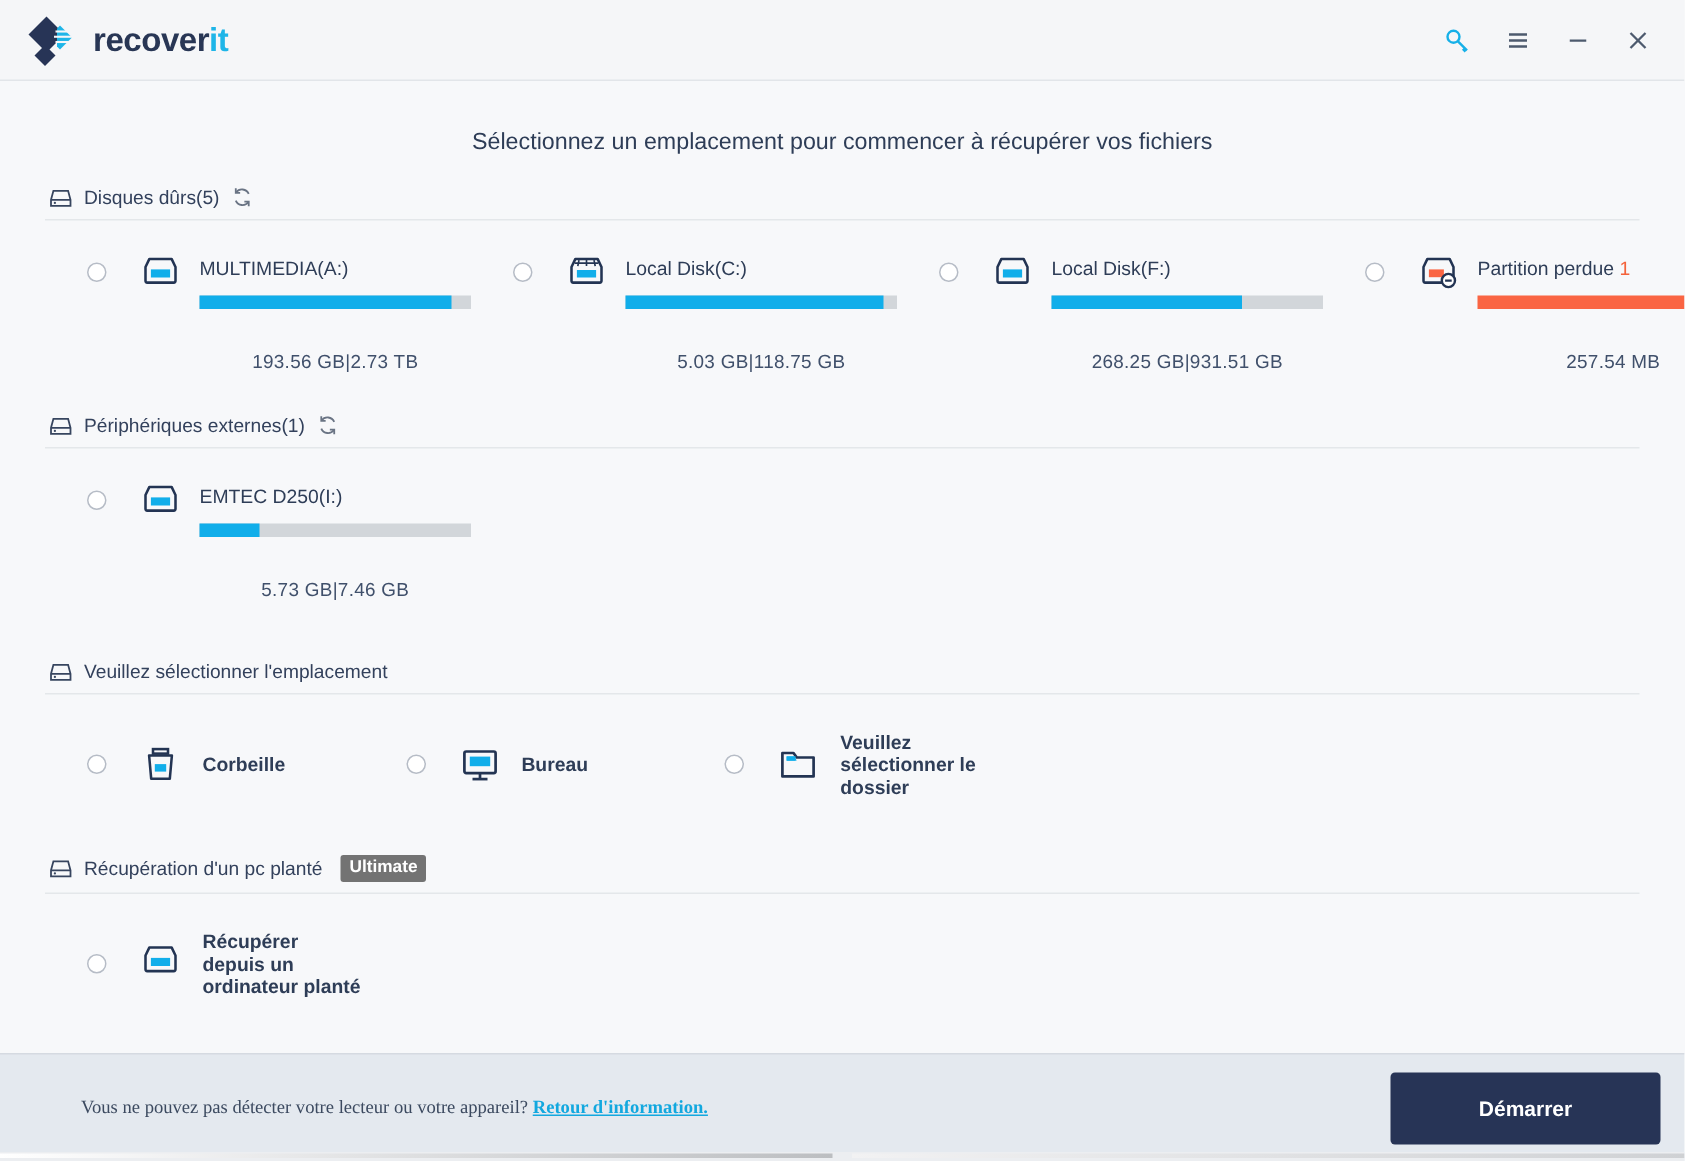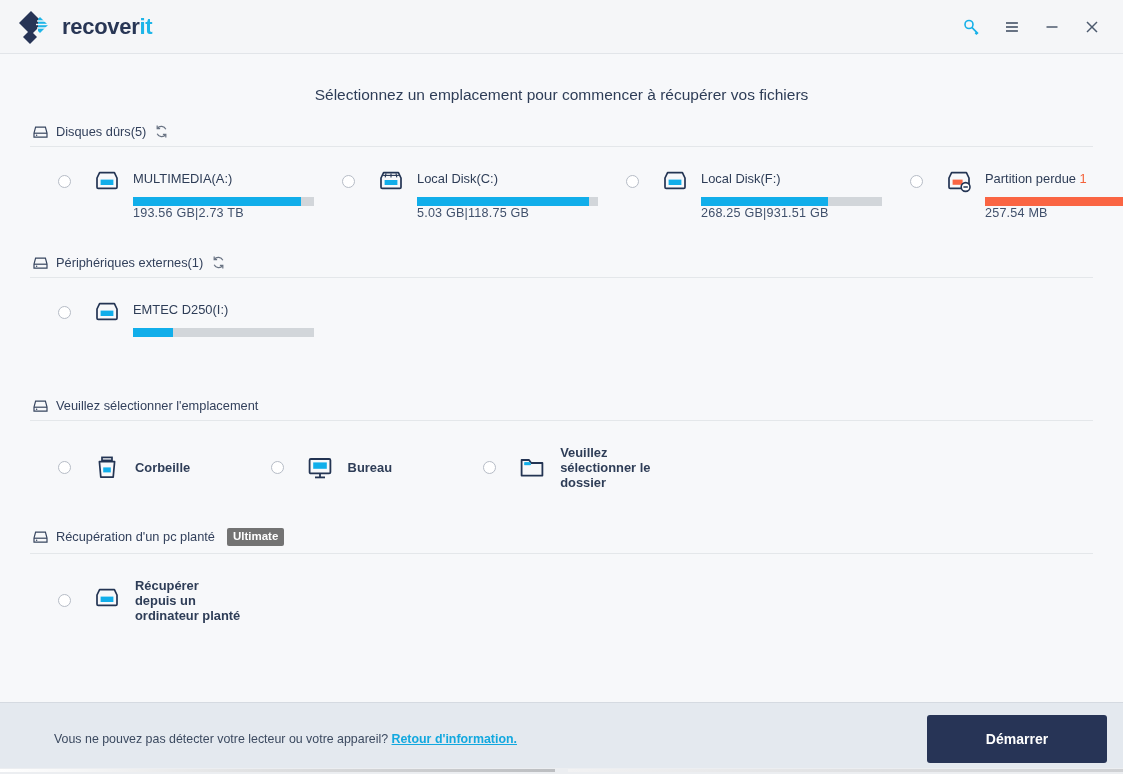--- a/index.html
+++ b/index.html
@@ -133,44 +133,45 @@
     position: relative;
   }
   .bar > span {
     display: block; height: 100%;
     background: #11aeea;
   }
   .bar.lost > span { background: #fa6murky; }
   .bar.lost { background: #d2d6da; }
   .bar.lost > span { background: #fa6543; }
   .dsize {
-    margin-top: 0;
+    margin-top: 28px;
     font-size: 12.6px; color: #40506b;
     letter-spacing: 0.2px;
+    text-align: center;
   }
   .label-only {
     font-size: 12.9px; color: #2e3d57;
   }
 
   
   .section-block { padding-bottom: 4px; }
   .gap-22 { height: 20px; }
   .gap-10 { height: 8px; }
 
   
   .footer {
     flex: 0 0 72px; height: 72px;
     background: #e4e9ef;
     border-top: 1px solid #d5dae1;
     display: flex; align-items: center;
     padding: 0 16px 0 54px;
     position: relative;
   }
   .foot-text {
-    font-size: 12.4px; color: #3c4a60;
+    font-size: 12.4px; color: #3c4a60; font-family: Liberation Serif, serif;
   }
   .foot-link {
     color: #12a8df; font-weight: bold;
     text-decoration: underline; cursor: pointer;
   }
   .foot-spacer { flex: 1 1 auto; }
   .start-btn {
     width: 180px; height: 48px;
     background: #273456; color: #ffffff;
     border: none; border-radius: 3px;
@@ -368,20 +369,21 @@
           <span class="radio"></span>
           <svg class="dicon" viewBox="0 0 28 28">
             <path d="M4 9 L6.6 3.6 L21.4 3.6 L24 9 L24 18.2 Q24 19.4 22.8 19.4 L5.2 19.4 Q4 19.4 4 18.2 Z" fill="none" stroke="#233453" stroke-width="1.7" stroke-linejoin="round"></path>
             <rect x="7.6" y="10.6" width="12.8" height="5.4" fill="#11aeea"></rect>
           </svg>
           <div class="dbody">
             <div class="dname">EMTEC D250(I:)</div>
             <div class="bar">
                 <span style="width:22%"></span>
               </div>
+            <div class="dsize">5.73  GB|7.46  GB</div>
           </div>
         </div>
         <div></div>
         <div></div>
       </div>
     </div>
 
     <div class="gap-22"></div>
 
     <div class="section-block">

